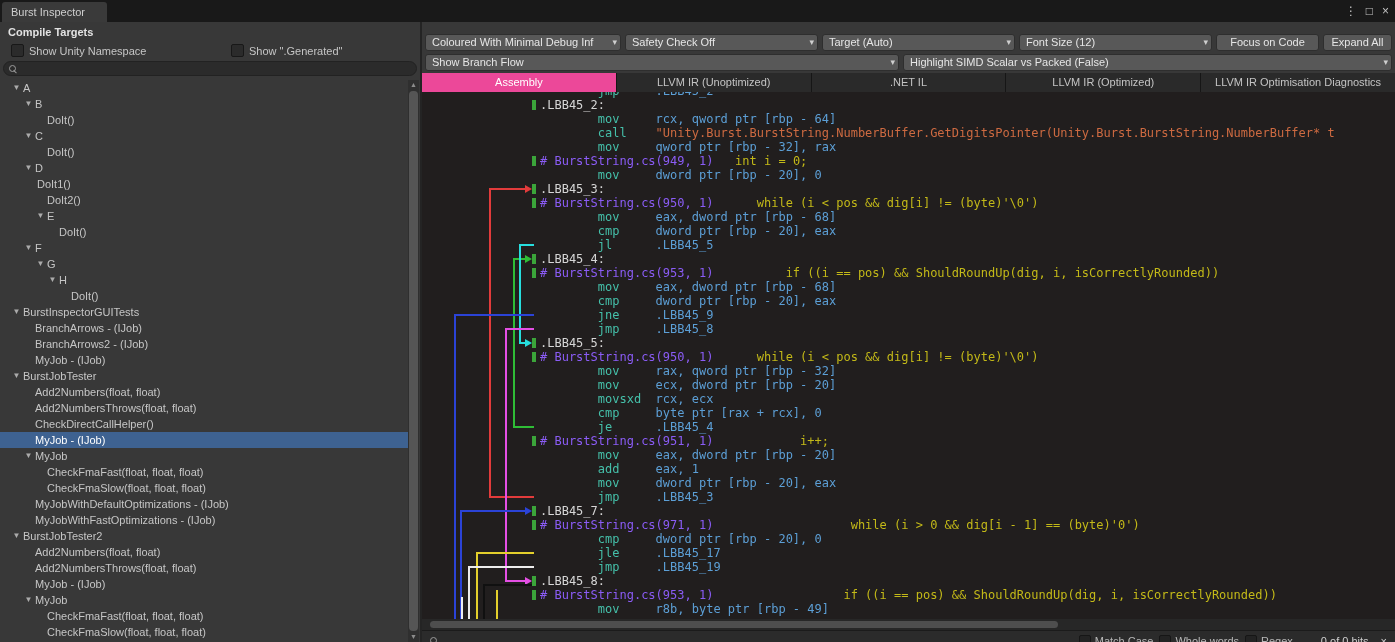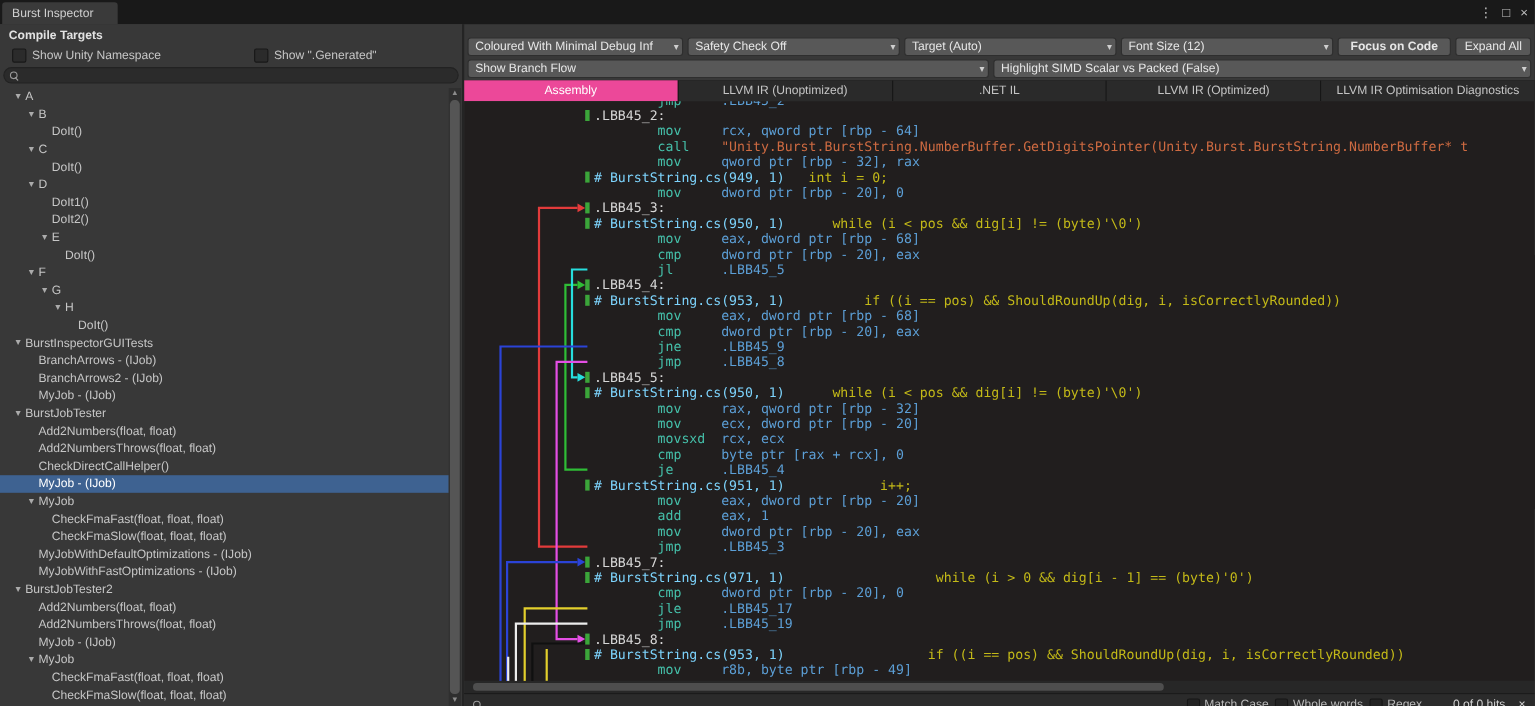--- a/index.html
+++ b/index.html
@@ -60,21 +60,21 @@
   .tab.selected { background:#ec4899; color:#fff; }
 
   
   .code-area { position:absolute; left:0; top:62px; width:973px; height:527px; background:#211e1e;
                overflow:hidden; }
   .code-lines { position:absolute; left:0; top:-8px; right:0; }
   .code-line { position:relative; height:14px; line-height:14px; white-space:pre;
                font-family:"DejaVu Sans Mono", monospace; font-size:12px; padding-left:118px; }
   .marker { position:absolute; left:110px; top:2px; width:4px; height:10px; background:#3ba53a; }
   .lbl { color:#d6d6d6; } .mn { color:#45c0aa; } .op { color:#5c9fd6; }
-  .cm { color:#7dd3fc; } .src { color:#c3b918; } .str { color:#cd6a41; } .plain { color:#888; }
+  .cm { color:#8b5cf6; } .src { color:#c3b918; } .str { color:#cd6a41; } .plain { color:#888; }
   .arrows { position:absolute; inset:0; pointer-events:none; }
 
   .hscroll { position:absolute; left:0; top:589px; width:973px; height:11px; background:#272727; }
   .hscroll .thumb { position:absolute; left:8px; top:2px; width:628px; height:7px; background:#4e4e4e;
                     border-radius:4px; }
 
   
   .search-bar { position:absolute; left:0; top:600px; width:973px; height:20px; background:#2b2b2b;
                 border-top:1px solid #1b1b1b; display:flex; align-items:center; font-size:11px;
                 color:#b8b8b8; padding:0 8px; gap:6px; }
@@ -135,21 +135,21 @@
           <span>C</span>
         </div>
         <div class="tree-row" style="padding-left: 34px;">
           <span class="foldspace"></span>
           <span>DoIt()</span>
         </div>
         <div class="tree-row" style="padding-left: 22px;">
           <span class="foldout">▼</span>
           <span>D</span>
         </div>
-        <div class="tree-row" style="padding-left: 34px;">
+        <div class="tree-row" style="padding-left: 24px;">
           <span class="foldspace"></span>
           <span>DoIt1()</span>
         </div>
         <div class="tree-row" style="padding-left: 34px; align-items: center;">
           <span class="foldspace"></span>
           <span>DoIt2()</span>
         </div>
         <div class="tree-row" style="padding-left: 34px;">
           <span class="foldout">▼</span>
           <span>E</span>
@@ -281,21 +281,21 @@
         <span class="dd-arrow">▾</span>
       </div>
       <div class="dropdown" style="width:193px;">
         <span>Target (Auto)</span>
         <span class="dd-arrow">▾</span>
       </div>
       <div class="dropdown" style="width:193px;">
         <span>Font Size (12)</span>
         <span class="dd-arrow">▾</span>
       </div>
-      <div class="btn" style="width:103px;font-weight:bold;">Focus on Code</div>
+      <div class="btn" style="width:103px;">Focus on Code</div>
       <div class="btn" style="width:69px;">Expand All</div>
     </div>
 
     <div class="toolbar-row row2">
       <div class="dropdown" style="width:474px;">
         <span>Show Branch Flow</span>
         <span class="dd-arrow">▾</span>
       </div>
       <div class="dropdown" style="width:489px;">
         <span>Highlight SIMD Scalar vs Packed (False)</span>

